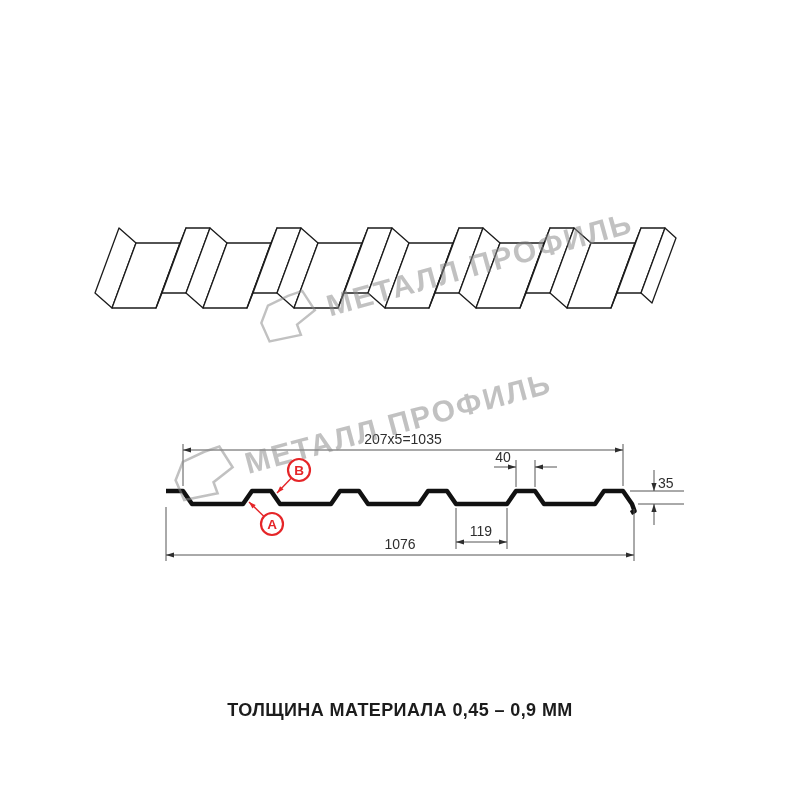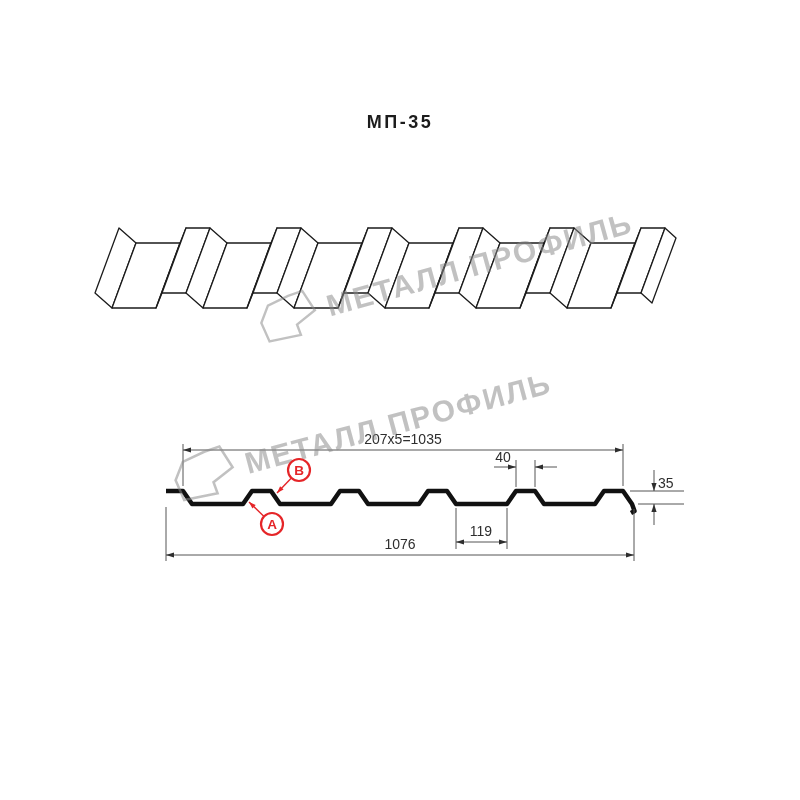--- a/index.html
+++ b/index.html
@@ -16,21 +16,20 @@
       transform-origin:left center;pointer-events:none;}
   .wm-text{font-size:30px;font-weight:700;letter-spacing:2px;color:#8a8a8a;white-space:nowrap;}
   .wm1{left:258px;top:302px;transform:rotate(-15.5deg);}
   .wm2{left:172px;top:458px;transform:rotate(-15deg);}
 </style>
 </head>
 <body>
 
 <div class="stage">
 
-  <div class="subtitle">МП-35</div>
 
   <svg id="layer-black" class="layer" width="800" height="800" viewBox="0 0 800 800">
       <g>
         <polygon points="95,293 112,308 136,243 119,228" fill="#ffffff" stroke="#1b1b1b" stroke-width="1.3" stroke-linejoin="round"></polygon>
         <polygon points="112,308 156,308 180,243 136,243" fill="#ffffff" stroke="#1b1b1b" stroke-width="1.3" stroke-linejoin="round"></polygon>
         <polygon points="156,308 162,293 186,228 180,243" fill="#ffffff" stroke="#1b1b1b" stroke-width="1.3" stroke-linejoin="round"></polygon>
         <polygon points="162,293 186,293 210,228 186,228" fill="#ffffff" stroke="#1b1b1b" stroke-width="1.3" stroke-linejoin="round"></polygon>
         <polygon points="186,293 203,308 227,243 210,228" fill="#ffffff" stroke="#1b1b1b" stroke-width="1.3" stroke-linejoin="round"></polygon>
         <polygon points="203,308 247,308 271,243 227,243" fill="#ffffff" stroke="#1b1b1b" stroke-width="1.3" stroke-linejoin="round"></polygon>
         <polygon points="247,308 253,293 277,228 271,243" fill="#ffffff" stroke="#1b1b1b" stroke-width="1.3" stroke-linejoin="round"></polygon>
@@ -110,13 +109,14 @@
         <polygon points="249,502 252.39955864971222,508.57289897892605 255.7174273503556,505.1042180646171" fill="#e52528"></polygon>
         <circle cx="272" cy="524" r="11" fill="#ffffff" stroke="#e52528" stroke-width="2.2"></circle>
         <text x="272" y="529" font-size="13.5" fill="#e52528" text-anchor="middle" font-family="&quot;Liberation Sans&quot;,sans-serif" font-weight="700">A</text>
         <line x1="291.396550894359" y1="477.9490604286247" x2="277" y2="493" stroke="#e52528" stroke-width="1.4"></line>
         <polygon points="277,493 283.57289897892605,489.6004413502878 280.1042180646171,486.28257264964446" fill="#e52528"></polygon>
         <circle cx="299" cy="470" r="11" fill="#ffffff" stroke="#e52528" stroke-width="2.2"></circle>
         <text x="299" y="475" font-size="13.5" fill="#e52528" text-anchor="middle" font-family="&quot;Liberation Sans&quot;,sans-serif" font-weight="700">B</text>
       </g>
     </svg>
 
+  <div class="footer-note">ТОЛЩИНА МАТЕРИАЛА 0,45 – 0,9 ММ</div>
 </div>
 
 </body></html>

